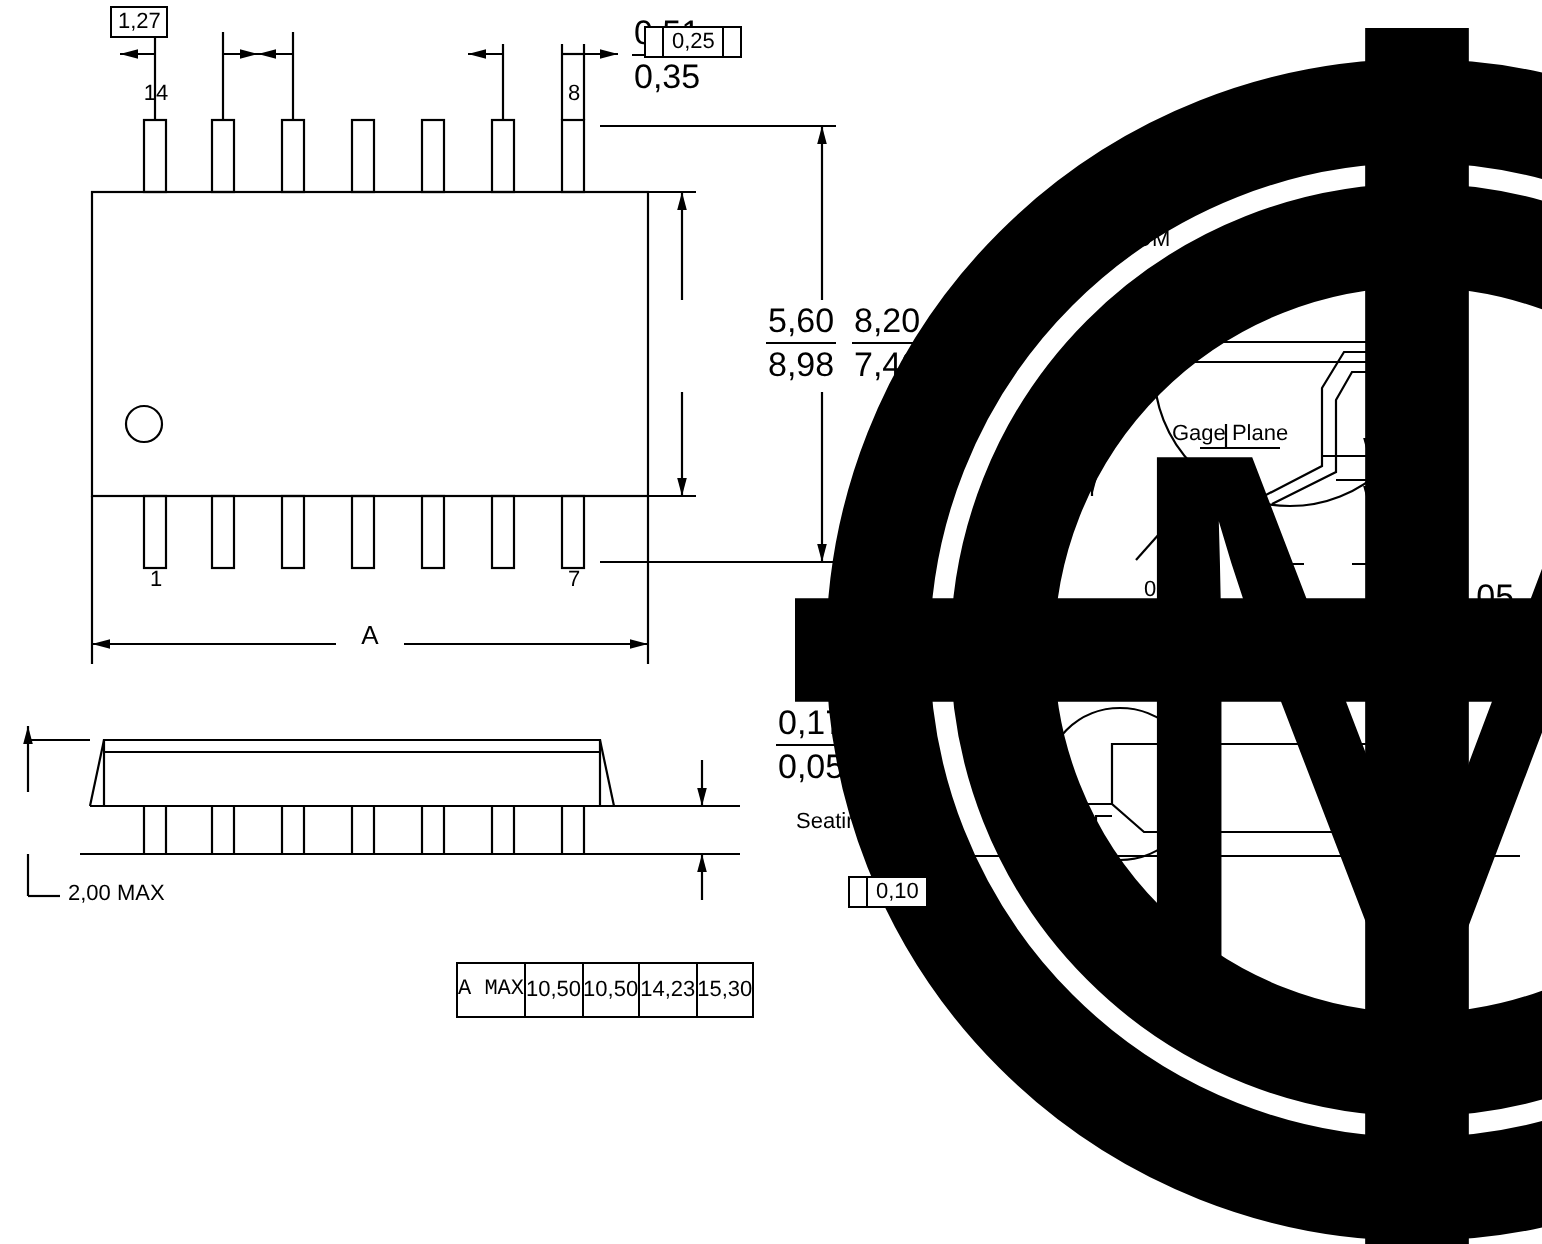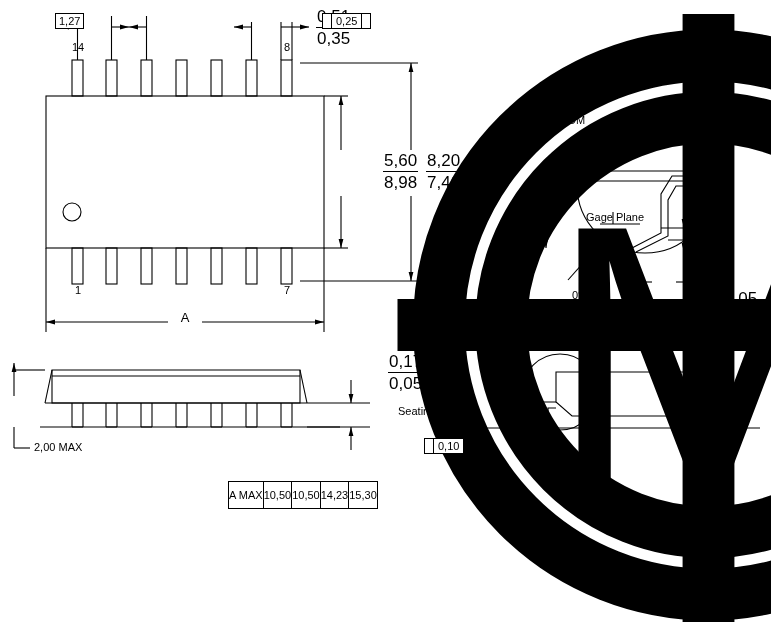--- a/index.html
+++ b/index.html
@@ -101,20 +101,21 @@
     left: 5px; bottom: 2px;
     font-size: 10px;
   }
   #dimtable .corner svg {
     position: absolute;
     left: 0; top: 0;
     width: 104px; height: 38px;
   }
   #dimtable .rowlbl {
     text-align: center;
+    font-family: Liberation Mono, monospace;
   }
 </style>
 </head>
 <body>
 
 <div id="sheet">
 
   <svg viewBox="0 0 771 622">
     <defs>
       <marker id="arrL" markerWidth="10" markerHeight="8" refX="9" refY="4" orient="auto" markerUnits="userSpaceOnUse">
@@ -254,21 +255,21 @@
       <path d="M716,404 L734,404 L734,420 L746,420 L746,428"></path>
       <path d="M716,412 L740,412 L740,428"></path>
 
       <path d="M470,428 L760,428"></path>
 
       <path d="M497,413 L530,413"></path>
       <path d="M530,413 L545,422"></path>
     </g>
   </svg>
 
-  <div class="boxlbl" style="left:55px; top:13px;">1,27</div>
+  <div class="boxlbl" style="left:55px; top:3px;">1,27</div>
 
   <div class="stack" style="left:283px; top:6px;">
     <span class="top">0,51</span>
     <span class="bot">0,35</span>
   </div>
 
   <div class="fcf" style="left:322px; top:13px;">
     <div>
       <svg width="12" height="12" viewBox="0 0 12 12">
         <circle cx="6" cy="6" r="4" fill="none" stroke="#000" stroke-width="1"></circle>

